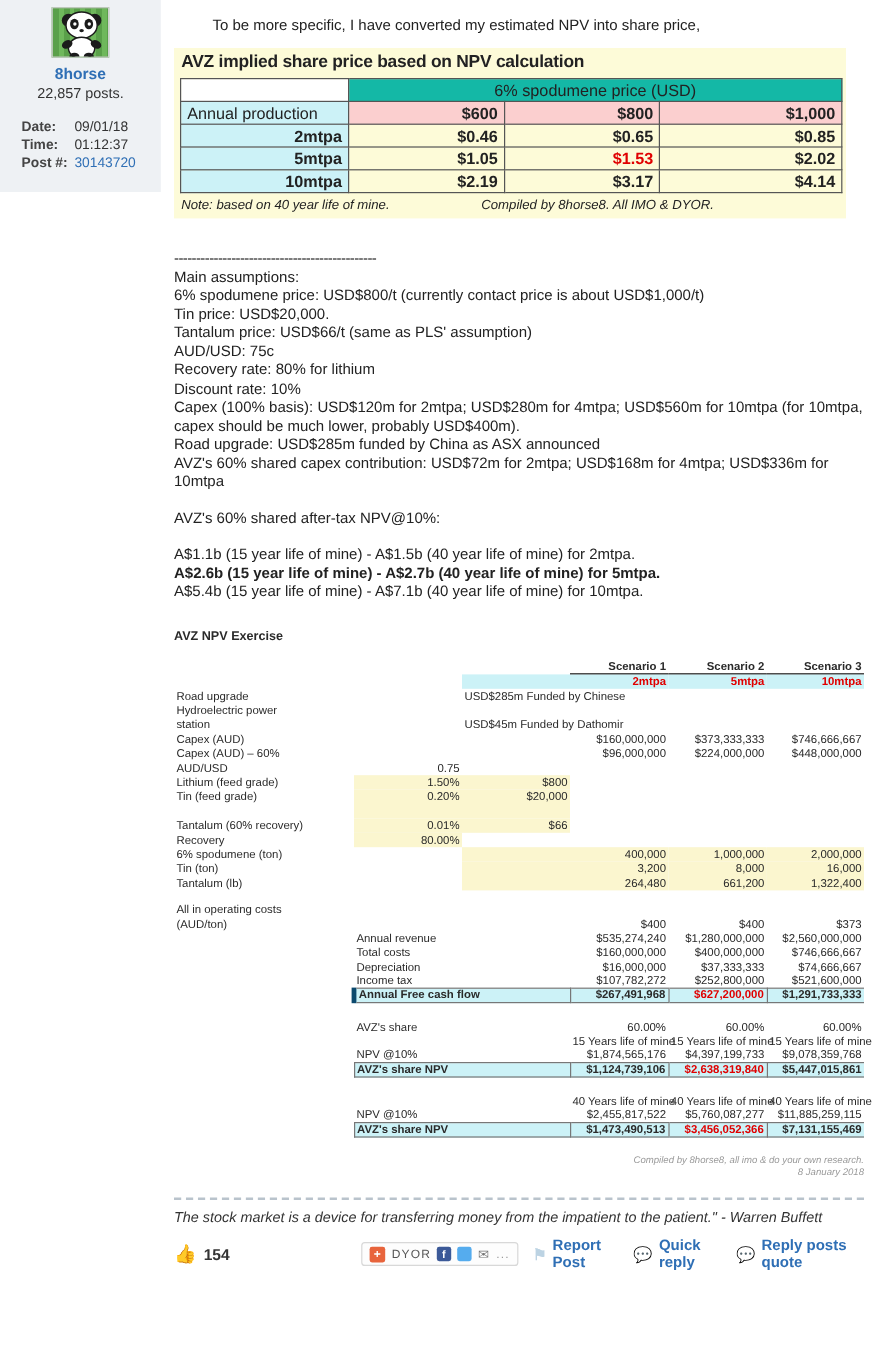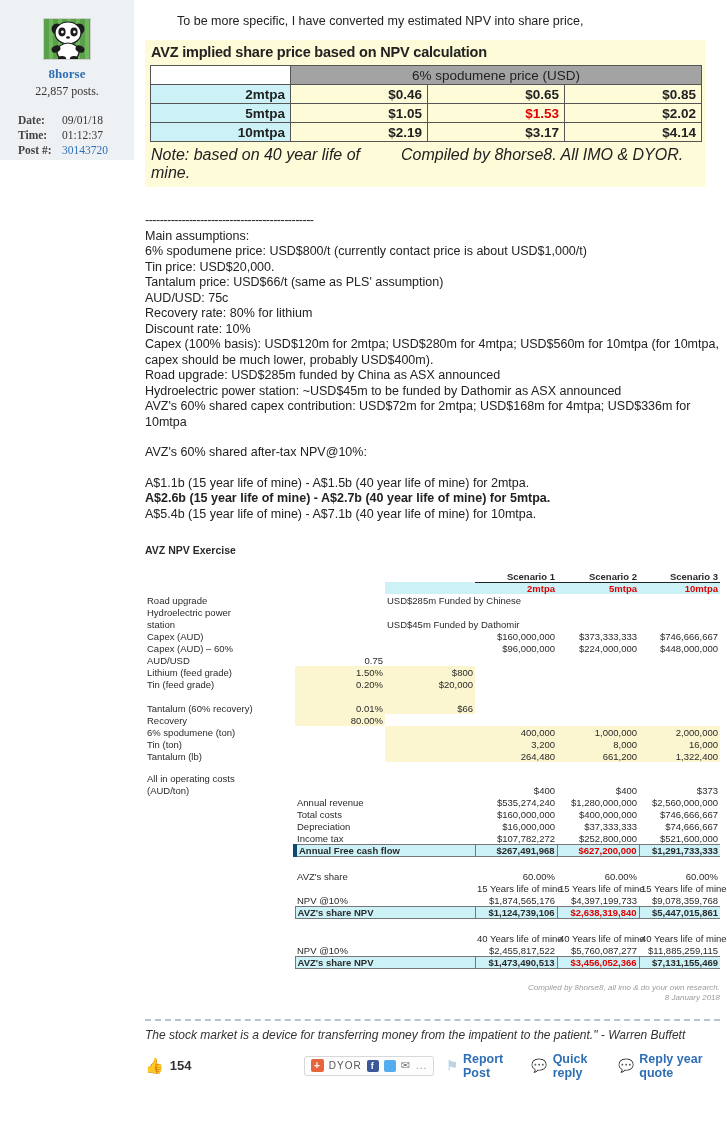--- a/index.html
+++ b/index.html
@@ -12,24 +12,23 @@
     color:#222;
     overflow:hidden;
     position:relative;
   }
   
   #page { display:flex; width:727px; height:1143px; }
   #sidebar {
     width:135px; flex:0 0 135px;
     background:#eef1f4;
     border-right:1px solid #ffffff;
-    padding-top:16px;
+    padding-top:4px;
     text-align:center;
     height:160px;
-    font-family:Liberation Serif, serif;
   }
   #sidebar-wrap { width:135px; flex:0 0 135px; background:#ffffff; }
   #content { flex:1; padding:0 8px 0 10px; position:relative; }
 
   
   .avatar {
     width:48px; height:42px; margin:2px auto 0 auto;
     border:1px solid #cfcfcf;
     background:#5aa04a;
     position:relative; overflow:hidden;
@@ -47,27 +46,27 @@
 
   
   .intro { font-size:12.5px; color:#222; padding-top:14px;margin-left:32px; }
 
   
   .sp-wrap { margin-top:12px; width:560px; background:#fdfbd8; border:0; padding:0; }
   .sp-title { font-size:14.5px; font-weight:bold; padding:4px 4px 5px 6px; letter-spacing:-0.2px; }
   table.sp { border-collapse:collapse; width:552px; margin-left:5px; font-size:13.5px; }
   table.sp td { border:1px solid #555; padding:1px 5px; height:19px; }
   .sp-blank { background:#ffffff; width:140px; }
-  .sp-grp { background:#a3a3a3; text-align:center; font-size:13.5px; }
+  .sp-grp { background:#14b8a6; text-align:center; font-size:13.5px; }
   .sp-hdr { background:#fbcfcf; text-align:right; font-weight:bold; }
   .sp-rowhdr { background:#ccf2f7; text-align:left; font-weight:normal; }
   .sp-rowhdr.b { text-align:right; font-weight:bold; }
   .sp-val { background:#fdfbd8; text-align:right; font-weight:bold; }
   .sp-val.hl { color:#e00000; }
-  .sp-note { display:flex; font-style:italic; font-size:16px; padding:4px 2px 5px 6px; }
+  .sp-note { display:flex; font-style:italic; font-size:11px; padding:4px 2px 5px 6px; }
   .sp-note .left { width:250px; }
 
   
   .assump { margin-top:26px; font-size:12.5px; line-height:15.5px; color:#222; width:575px; }
   .assump .dash { letter-spacing:-0.5px; }
   .assump b { font-weight:normal; }
   .blankline { height:15px; }
 
   
   .ss { margin-top:22px; position:relative; width:575px; font-size:9.5px; color:#2a2a2a; }
@@ -166,20 +165,26 @@
 
     <div class="sp-wrap">
       <div class="sp-title">AVZ implied share price based on NPV calculation</div>
       <table class="sp">
         <tbody>
             <tr>
           <td class="sp-blank"></td>
           <td class="sp-grp" colspan="3">6% spodumene price (USD)</td>
         </tr>
         <tr>
+          <td class="sp-rowhdr">Annual production</td>
+          <td class="sp-hdr">$600</td>
+          <td class="sp-hdr">$800</td>
+          <td class="sp-hdr">$1,000</td>
+        </tr>
+        <tr>
           <td class="sp-rowhdr b">2mtpa</td>
           <td class="sp-val">$0.46</td>
           <td class="sp-val">$0.65</td>
           <td class="sp-val">$0.85</td>
         </tr>
         <tr>
           <td class="sp-rowhdr b">5mtpa</td>
           <td class="sp-val">$1.05</td>
           <td class="sp-val hl">$1.53</td>
           <td class="sp-val">$2.02</td>
@@ -202,21 +207,20 @@
       <div class="dash">----------------------------------------------</div>
       <div><b>Main assumptions:</b></div>
       <div>6% spodumene price: USD$800/t (currently contact price is about USD$1,000/t)</div>
       <div>Tin price: USD$20,000.</div>
       <div>Tantalum price: USD$66/t (same as PLS' assumption)</div>
       <div>AUD/USD: 75c</div>
       <div>Recovery rate: 80% for lithium</div>
       <div>Discount rate: 10%</div>
       <div>Capex (100% basis): USD$120m for 2mtpa; USD$280m for 4mtpa; USD$560m for 10mtpa (for 10mtpa, capex should be much lower, probably USD$400m).</div>
       <div>Road upgrade: USD$285m funded by China as ASX announced</div>
-      <div>Hydroelectric power station: ~USD$45m to be funded by Dathomir as ASX announced</div>
       <div>AVZ's 60% shared capex contribution: USD$72m for 2mtpa; USD$168m for 4mtpa; USD$336m for 10mtpa</div>
       <div class="blankline"></div>
       <div><b>AVZ's 60% shared after-tax NPV@10%:</b></div>
       <div class="blankline"></div>
       <div>A$1.1b (15 year life of mine) - A$1.5b (40 year life of mine) for 2mtpa.</div>
       <div style="font-weight:bold">A$2.6b (15 year life of mine) - A$2.7b (40 year life of mine) for 5mtpa.</div>
       <div>A$5.4b (15 year life of mine) - A$7.1b (40 year life of mine) for 10mtpa.</div>
     </div>
 
     <div class="ss">
@@ -522,19 +526,19 @@
         <span>Report Post</span>
       </div>
 
       <div class="act">
         <span class="bubble">💬</span>
         <span>Quick reply</span>
       </div>
 
       <div class="act">
         <span class="bubble">💬</span>
-        <span>Reply year quote</span>
+        <span>Reply posts quote</span>
       </div>
 
     </div>
 
   </div>
 </div>
 
 </body></html>

